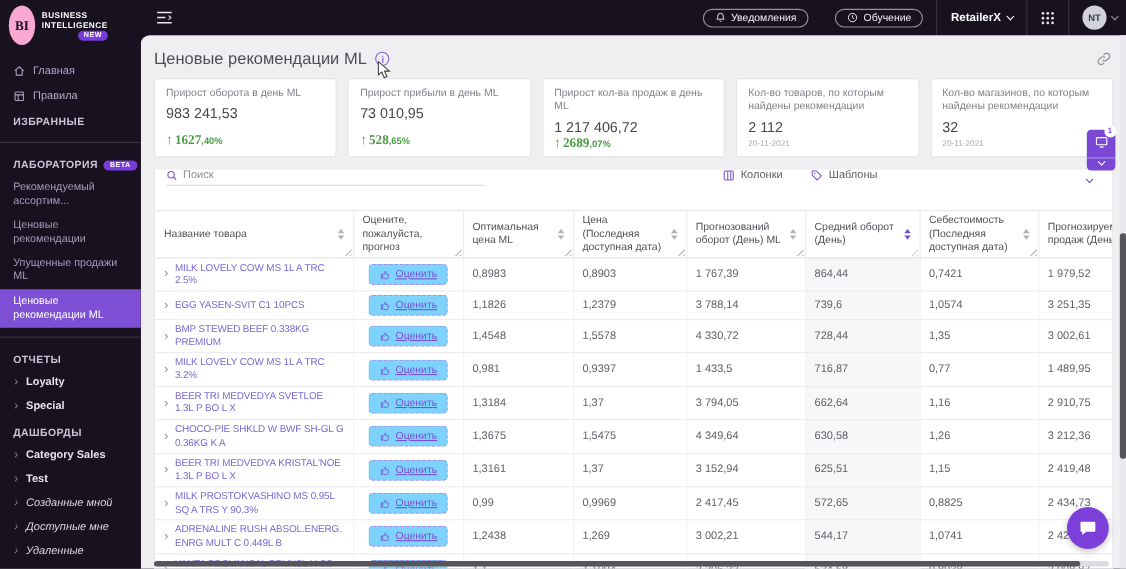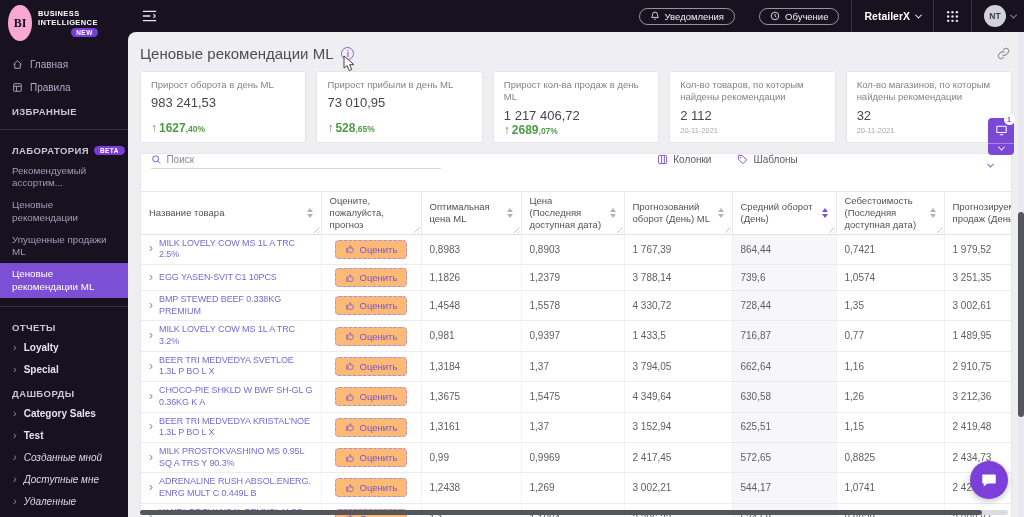--- a/index.html
+++ b/index.html
@@ -65,21 +65,21 @@
     cursor:pointer; font-weight:bold; }
   .link-icon { margin-left:auto; cursor:pointer; display:flex; }
   
   .kpi-row { display:flex; gap:10px; margin:2px 12px 0 12px; }
   .kpi-card { flex:1; background:#fff; border:1px solid #e5e4e8; border-radius:3px;
     padding:7px 10px; height:72px; display:flex; flex-direction:column; }
   .kpi-label { font-size:9.5px; color:#83838b; line-height:1.3; }
   .kpi-value { font-size:13px; color:#47474e; margin-top:4px; }
   .kpi-delta { margin-top:auto; color:#4e9b47; font-size:12px; display:flex; align-items:baseline; }
   .kpi-delta .arrow { font-weight:bold; margin-right:2px; }
-  .kpi-delta b { font-weight:bold; }
+  .kpi-delta b { font-weight:bold;font-family:Liberation Serif, serif; }
   .kpi-delta small { font-size:8.5px; font-weight:bold; }
   .kpi-date { margin-top:auto; font-size:7.5px; color:#a7a7ae; }
   
   .panel { margin:10px 12px 0 12px; background:#fff; border:1px solid #e8e7ec;
     border-bottom:none; height:400px; overflow:hidden; position:relative; }
   .panel-toolbar { height:36px; display:flex; align-items:flex-start; padding:0 10px; }
   .search-box { display:flex; align-items:center; gap:5px; width:290px;
     border-bottom:1px solid #d9d8de; padding-bottom:3px; }
   .search-box input { border:none; outline:none; font-size:10px; width:100%;
     font-family:inherit; color:#55565c; background:transparent; }
@@ -104,23 +104,23 @@
     clip-path:polygon(100% 0,100% 100%,0 100%);
     background:repeating-linear-gradient(135deg,#c6c5cc 0 1px,transparent 1px 3.2px); }
   tbody td { height:26px; padding:3px 8px; font-size:10px; color:#5f6066;
     border-bottom:1px solid #ececf0; border-right:1px solid #f2f1f5; vertical-align:middle;
     line-height:1.15; }
   td.c-avg { background:#f7f7f9; }
   .name-cell { display:flex; align-items:center; gap:6px; }
   .expander { color:#8f8f98; font-size:12px; cursor:pointer; flex:0 0 auto; }
   .prod { color:#7a68d4; font-size:9px; letter-spacing:-.1px; line-height:1.3;
     cursor:pointer; text-decoration:none; }
-  .rate-btn { display:inline-flex; align-items:center; gap:5px; border:1px dashed #ab8fe4;
-    color:#7b52d3; background:#fdba74; border-radius:4px; padding:3px 9px; font-size:9.5px;
-    cursor:pointer; font-family:inherit; }
+  .rate-btn { display:inline-flex; align-items:flex-end; gap:5px; border:1px dashed #ab8fe4;
+    color:#7b52d3; background:#7dd3fc; border-radius:4px; padding:3px 9px; font-size:9.5px;
+    cursor:pointer; font-family:inherit;text-decoration:underline; }
   .rate-btn svg { flex:0 0 auto; }
   td.c-rate { text-align:center; }
   
   .side-widget { position:absolute; right:10px; top:118px; width:26px; background:#7b47d5;
     border-radius:4px; z-index:8; display:flex; flex-direction:column; align-items:center; }
   .side-widget .w-top { padding:4px 0 3px 0; cursor:pointer; position:relative; }
   .w-badge { position:absolute; top:-4px; right:-7px; width:11px; height:11px; background:#fff;
     border-radius:50%; color:#7b47d5; font-size:7px; font-weight:bold;
     display:flex; align-items:center; justify-content:center; }
   .side-widget .w-bottom { border-top:1px solid rgba(255,255,255,.35); width:100%;

